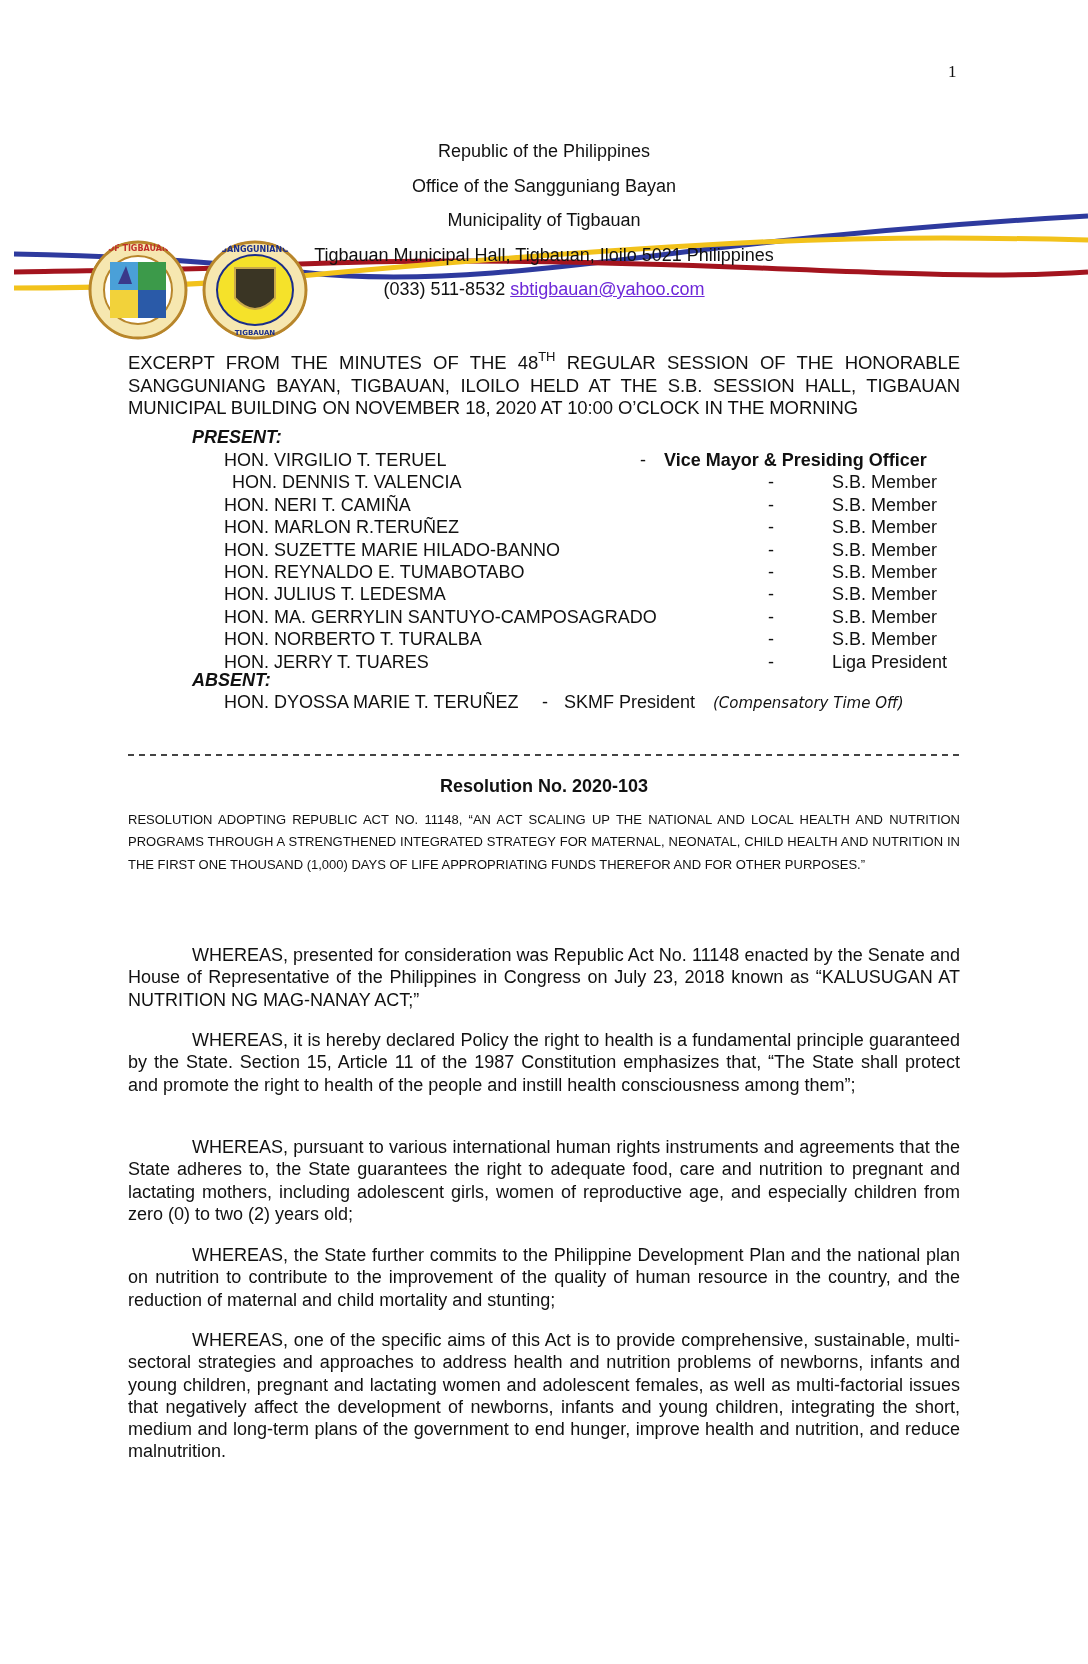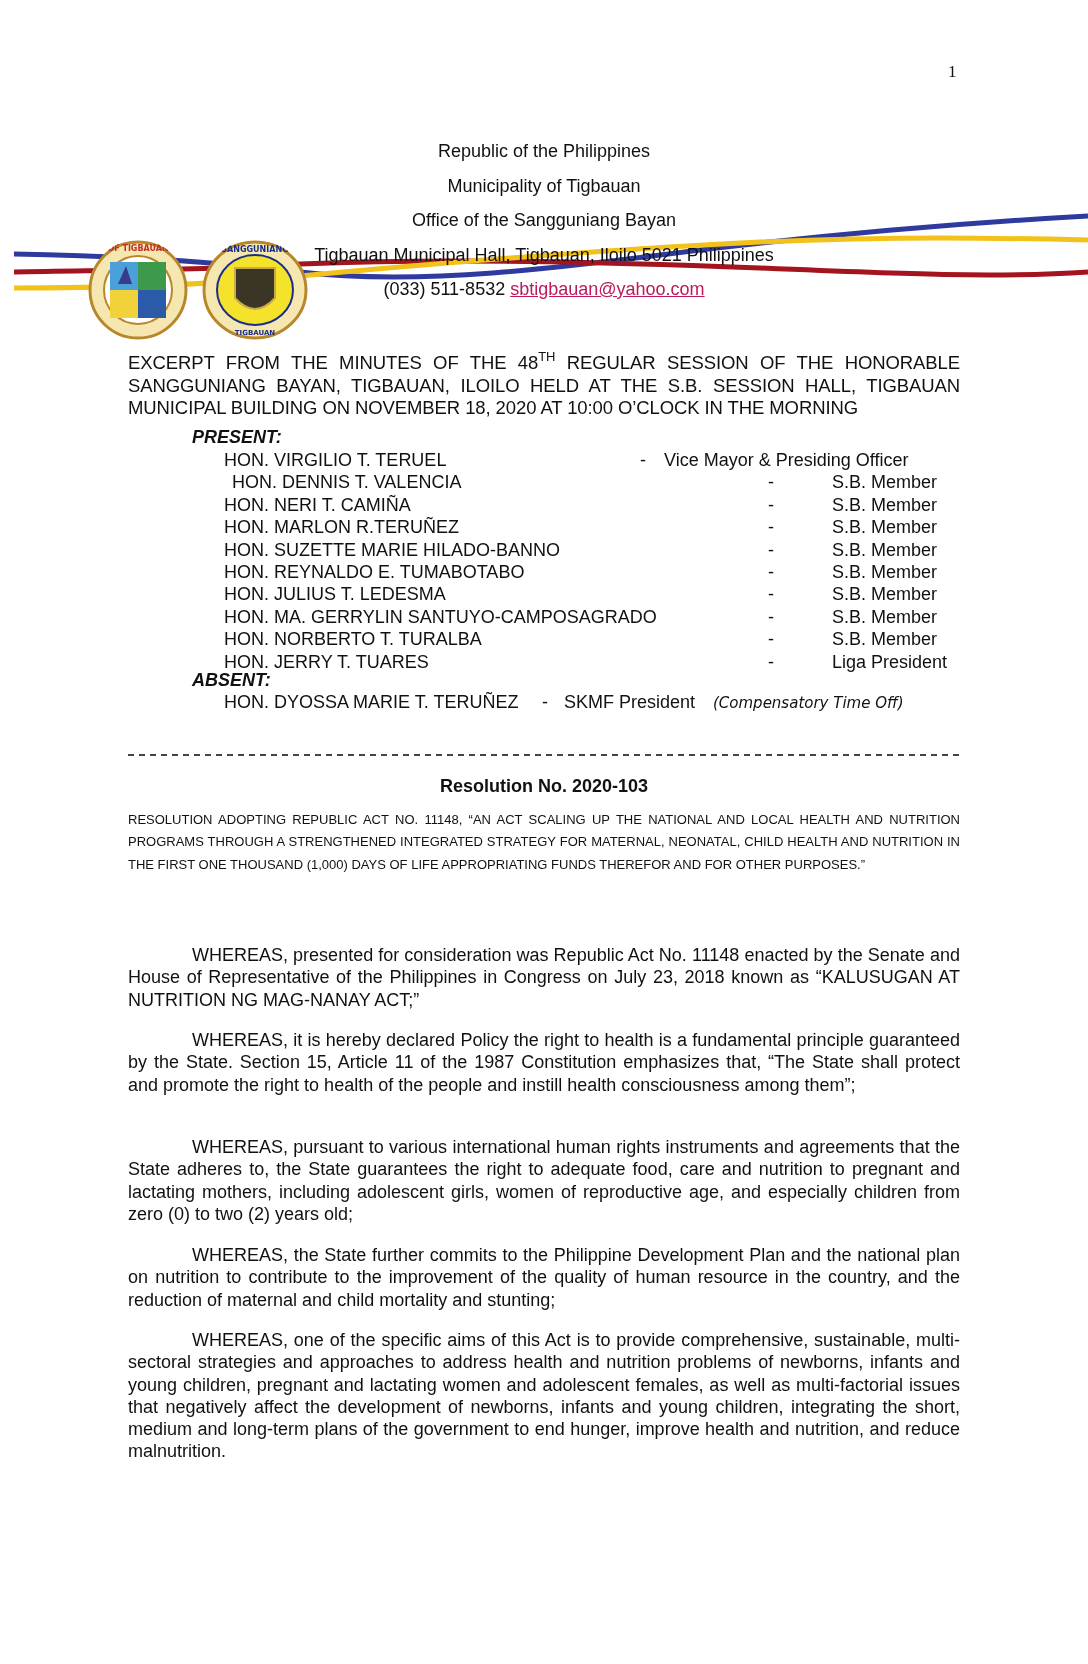--- a/index.html
+++ b/index.html
@@ -1,21 +1,21 @@
 <!DOCTYPE html>
 <html><head>
 <meta charset="utf-8">
 <style>
   html, body { margin:0; padding:0; background:#ffffff; }
   body { width:1088px; height:1664px; position:relative; overflow:hidden;
          font-family:"Liberation Sans", sans-serif; color:#111; }
   .page-num { position:absolute; top:62px; left:948px; font-family:"Liberation Serif", serif; font-size:17px; }
   .header { position:absolute; top:128px; left:0; width:1088px; text-align:center; font-size:18px; line-height:22.5px; }
   .header .line { display:block;margin-top:12px; }
-  .header a { color:#be185d; text-decoration:underline; }
+  .header a { color:#6d28d9; text-decoration:underline; }
   .ribbons { position:absolute; top:0; left:0; width:1088px; height:340px; }
   .seal { position:absolute; border-radius:50%; }
   .seal1 { left:88px; top:240px; width:100px; height:100px; }
   .seal2 { left:202px; top:240px; width:106px; height:100px; }
   .content { position:absolute; left:128px; width:832px; font-size:18px; line-height:22.5px; }
   .justify { text-align:justify; text-align-last:left; }
   .excerpt { top:352px; font-size:18.5px; letter-spacing:-0.1px; }
   .excerpt sup { font-size:13px; vertical-align:top; line-height:10px; }
   .lbl { position:absolute; left:192px; font-weight:bold; font-style:italic; font-size:18px; }
   .member-row { position:absolute; left:224px; width:736px; height:22.5px; font-size:18px; }
@@ -53,37 +53,37 @@
 <svg class="seal seal2" viewBox="0 0 106 100">
   <ellipse cx="53" cy="50" rx="51" ry="48" fill="#f6e7b0" stroke="#b8862b" stroke-width="3"></ellipse>
   <ellipse cx="53" cy="50" rx="38" ry="35" fill="#f5e22a" stroke="#1a2d8a" stroke-width="2"></ellipse>
   <path d="M33 28 L73 28 L73 58 Q53 80 33 58 Z" fill="#3a3524" stroke="#c9a94a" stroke-width="2"></path>
   <text x="53" y="12" font-size="8" text-anchor="middle" fill="#1a2d8a" font-weight="bold" font-family="DejaVu Sans, sans-serif">SANGGUNIANG</text>
   <text x="53" y="95" font-size="7" text-anchor="middle" fill="#1a2d8a" font-weight="bold" font-family="DejaVu Sans, sans-serif">TIGBAUAN</text>
 </svg>
 
 <div class="header">
   <span class="line">Republic of the Philippines</span>
+  <span class="line">Office of the Sangguniang Bayan</span>
   <span class="line">Municipality of Tigbauan</span>
-  <span class="line">Office of the Sangguniang Bayan</span>
   <span class="line">Tigbauan Municipal Hall, Tigbauan, Iloilo 5021 Philippines</span>
   <span class="line">
     <span>(033) 511-8532</span>
     <a>sbtigbauan@yahoo.com</a>
   </span>
 </div>
 
 <div class="content justify excerpt"><span>EXCERPT FROM THE MINUTES OF THE 48</span><sup>TH</sup><span> REGULAR SESSION OF THE HONORABLE SANGGUNIANG BAYAN, TIGBAUAN, ILOILO HELD AT THE S.B. SESSION HALL, TIGBAUAN MUNICIPAL BUILDING ON NOVEMBER 18, 2020 AT 10:00 O’CLOCK IN THE MORNING</span></div>
 
 <div class="lbl" style="top:427px;">PRESENT:</div>
 <div id="present-list">
     <div class="member-row" style="top: 450px;">
       <span class="m-name" style="left: 0px;">HON. VIRGILIO T. TERUEL</span>
       <span class="m-dash" style="left: 416px;">-</span>
-      <span class="m-role" style="left: 440px;">Vice Mayor &amp; Presiding Officer</span>
+      <span class="m-role" style="left: 440px; font-weight: bold;">Vice Mayor &amp; Presiding Officer</span>
     </div>
     <div class="member-row" style="top: 472.4px;">
       <span class="m-name" style="left: 8px;">HON. DENNIS T. VALENCIA</span>
       <span class="m-dash" style="left: 544px;">-</span>
       <span class="m-role" style="left: 608px;">S.B. Member</span>
     </div>
     <div class="member-row" style="top: 494.8px;">
       <span class="m-name" style="left: 0px;">HON. NERI T. CAMIÑA</span>
       <span class="m-dash" style="left: 544px;">-</span>
       <span class="m-role" style="left: 608px;">S.B. Member</span>

